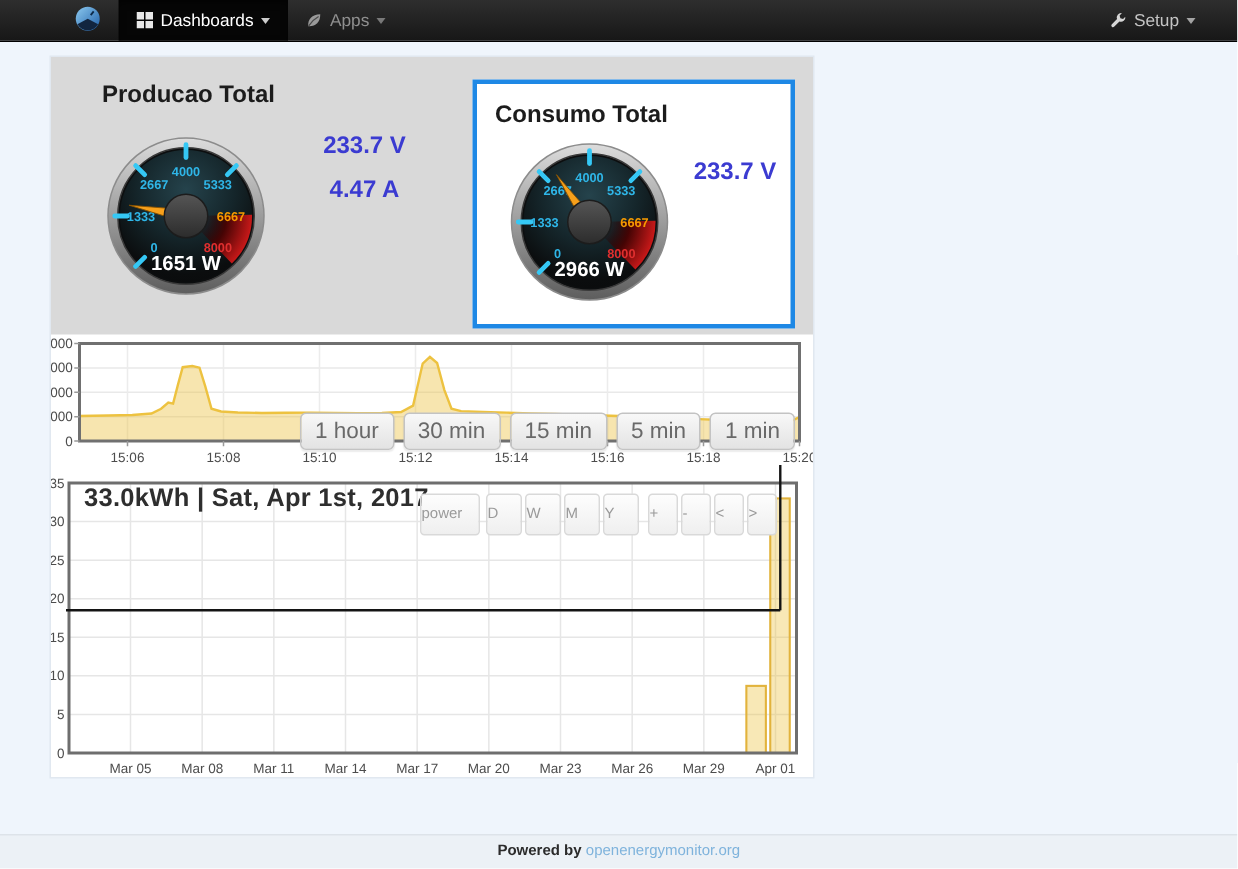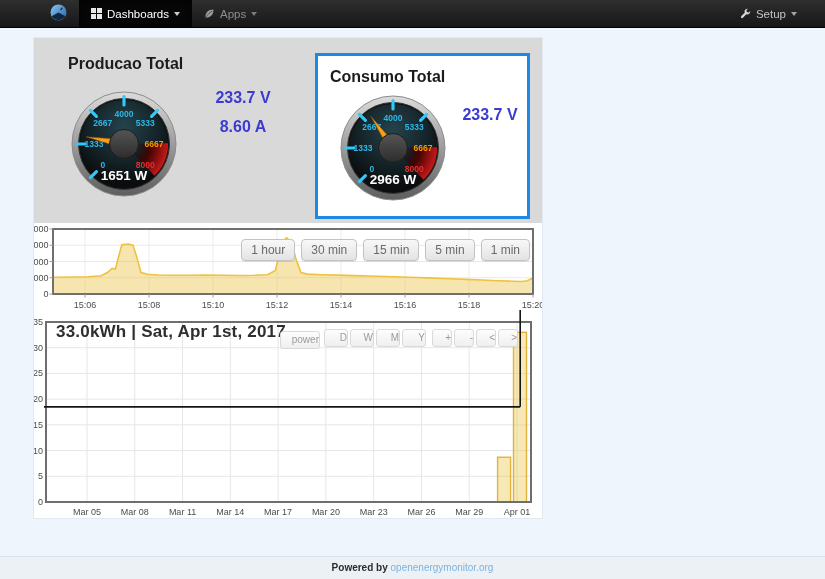--- a/index.html
+++ b/index.html
@@ -33,28 +33,28 @@
   #consumo-box{position:absolute;left:281px;top:15px;width:215px;height:166px;
     box-sizing:border-box;background:#fff;border:3px solid #1e88e5;}
   #t1{left:12px;top:12px;}
   #gauge1{position:absolute;left:20px;top:37px;}
   #r1{left:100px;top:44px;width:144px;}
 
   
   #power-svg{position:absolute;left:0;top:185px;}
   #bar-svg{position:absolute;left:0;top:272px;}
   #range-btns{position:absolute;top:201px;right:12px;display:flex;gap:6px;}
-  .rbtn{font-family:"Liberation Sans",sans-serif;font-size:12px;color:#696969;
+  .rbtn{font-family:"Liberation Sans",sans-serif;font-size:15px;color:#696969;
     background:linear-gradient(#f8f8f8,#e3e3e3);border:1px solid #c3c3c3;border-radius:4px;
-    padding:3px 9px;box-shadow:0 1px 1px rgba(0,0,0,.08);cursor:pointer;white-space:nowrap;}
+    padding:3px 9px;box-shadow:0 1px 1px rgba(0,0,0,.08);cursor:pointer;white-space:nowrap;margin-top:36px;}
   #bar-title{position:absolute;left:22px;top:284px;font-size:17px;font-weight:bold;
     color:#2e2e2e;letter-spacing:.2px;z-index:3;}
-  .bbtn{box-sizing:border-box;height:18px;line-height:16px;font-size:10px;color:#9a9a9a;
+  .bbtn{box-sizing:border-box;height:28px;line-height:16px;font-size:10px;color:#9a9a9a;
     background:linear-gradient(#fdfdfd,#efefef);border:1px solid #d9d9d9;border-radius:3px;
-    text-align:right;cursor:pointer;padding:0;}
+    text-align:left;cursor:pointer;padding:0;}
   #mode-btn-wrap{position:absolute;left:246px;top:291px;z-index:3;}
   #mode-btn{width:40px;}
   #interval-btns{position:absolute;left:290px;top:291px;display:flex;gap:2px;z-index:3;}
   #interval-btns .bbtn{width:24px;}
   #nav-btns{position:absolute;left:398px;top:291px;display:flex;gap:2px;z-index:3;}
   #nav-btns .bbtn{width:20px;}
 
   
   #footer{position:absolute;left:0;top:556px;width:825px;height:23px;background:#ecf1f6;
     border-top:1px solid #dde3e9;text-align:center;font-size:10px;line-height:21px;}
@@ -164,21 +164,21 @@
         <line x1="82.5717491711361" y1="27.41742130177173" x2="88.58097655458883" y2="21.40583363677326" stroke="#35c8f5" stroke-width="3.2" stroke-linecap="round"></line>
         <text x="76.20903782395084" y="36.78263177059364" fill="#2fb6e8" font-size="8.5" font-weight="bold" text-anchor="middle">5333</text>
         <text x="84.99999942170287" y="58.005890486187624" fill="#f59a00" font-size="8.5" font-weight="bold" text-anchor="middle">6667</text>
         <text x="76.21320343559643" y="79.21320343559643" fill="#e02f2f" font-size="8.5" font-weight="bold" text-anchor="middle">8000</text>
         <path d="M17.172061063829787,47.83780509610516 L54.218669646847836,59.126684247582205 L67.7730702901354,57.418403474042414 L55.781330353152164,50.873315752417795 Z" fill="#f7a01b" stroke="#8a5200" stroke-width="0.6" stroke-linejoin="round"></path>
         <circle cx="55" cy="55" r="14.5" fill="url(#hg0)" stroke="#1c1c1c" stroke-width="1"></circle>
         <text x="55" y="91" fill="#fff" font-size="13.5" font-weight="600" text-anchor="middle">1651 W</text>
       </svg>
     <div class="readout" id="r0">
       <div>233.7 V</div>
-      <div>8.60 A</div>
+      <div>4.47 A</div>
     </div>
 
     <div id="consumo-box">
       <div class="wtitle" id="t1">Consumo Total</div>
       <svg id="gauge1" width="110" height="110">
           <defs>
             <linearGradient id="rg1" x1="0" y1="0" x2="0" y2="1">
               <stop offset="0" stop-color="#dcdcdc"></stop>
               <stop offset="1" stop-color="#5d5d5d"></stop>
             </linearGradient>

